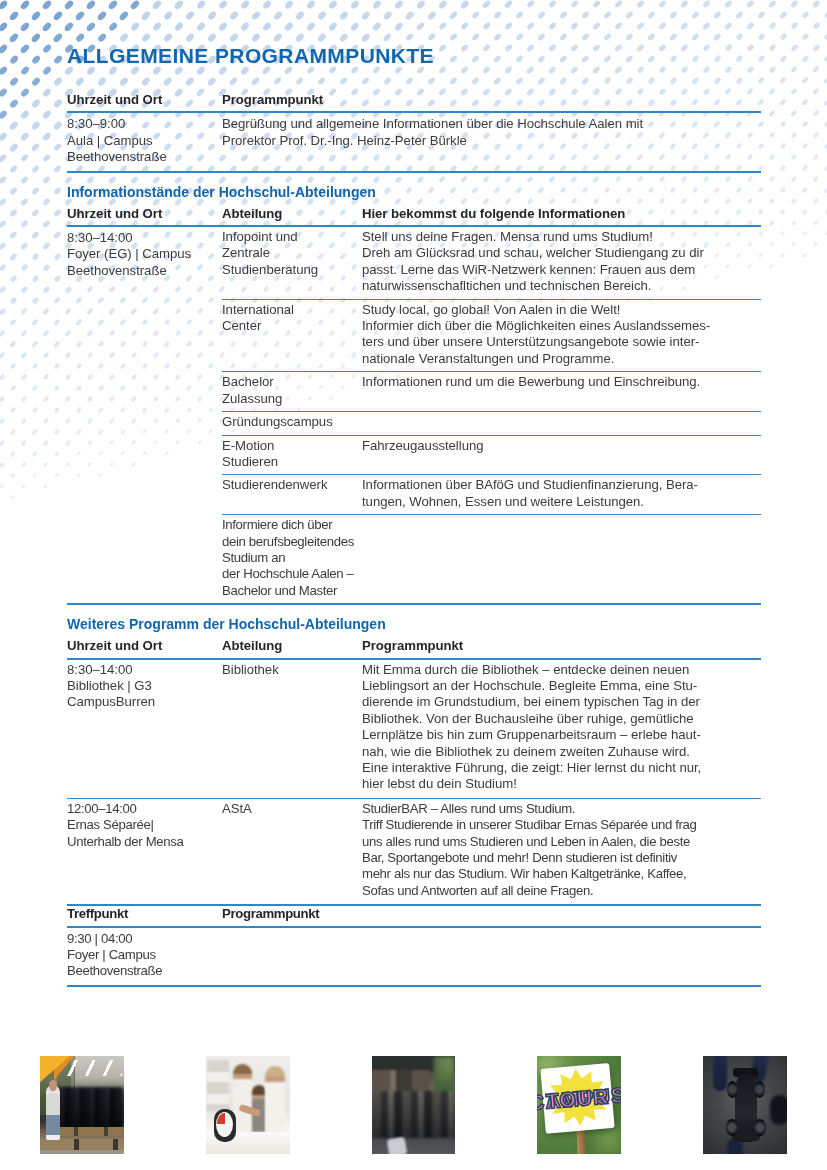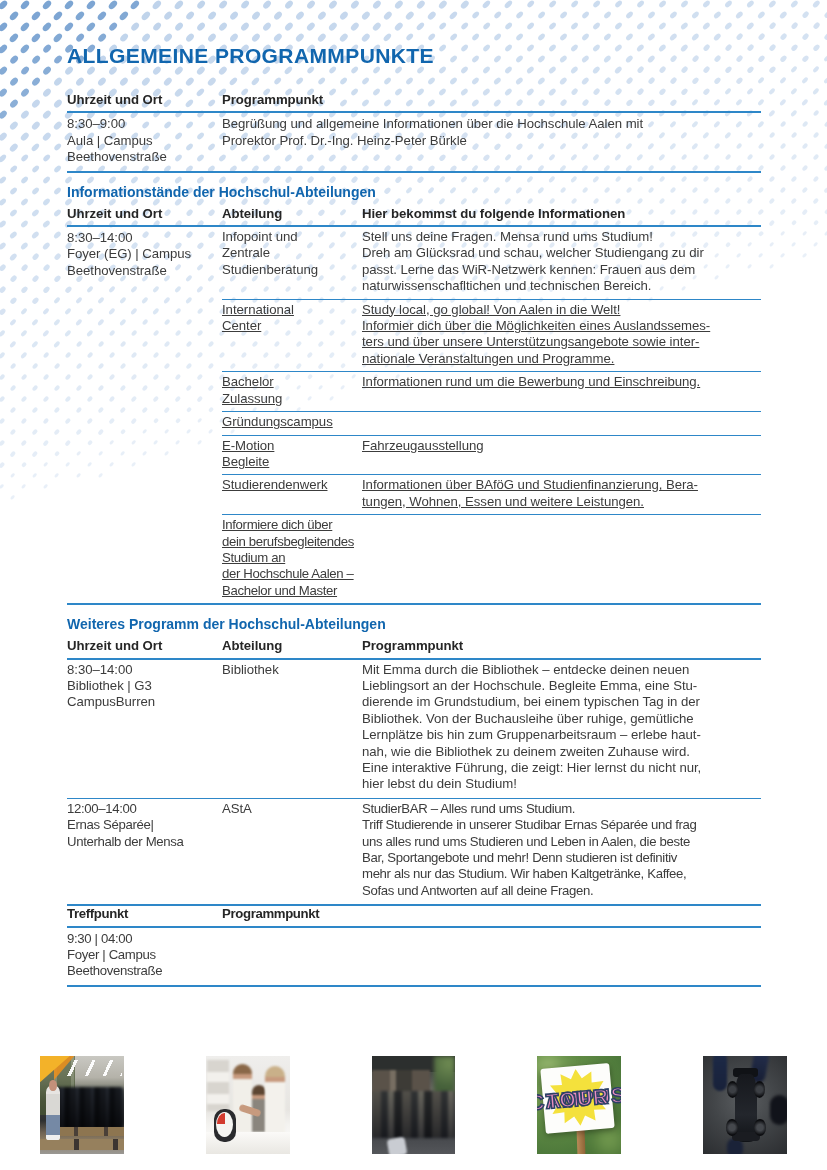--- a/index.html
+++ b/index.html
@@ -36,21 +36,21 @@
   .t-head{display:grid;font-weight:bold;color:var(--head);padding-bottom:3px;border-bottom:2px solid var(--rule);}
   .cols-2{grid-template-columns:155px 1fr;}
   .cols-3{grid-template-columns:155px 140px 1fr;}
   .t1{margin-top:24px;}
   .t-body{border-bottom:2px solid var(--rule);}
   .row2{display:grid;grid-template-columns:155px 1fr;padding:3px 0 5px;}
   .t2-body{display:grid;grid-template-columns:155px 1fr;border-bottom:2px solid var(--rule);}
   .t2-time{padding-top:3px;}
   .t2-rows{display:block;}
   .t2-rows .row{display:grid;grid-template-columns:140px 1fr;padding:2px 0 4px;}
-  .t2-rows .row + .row{border-top:1.5px solid var(--rule);text-decoration:underline;}
+  .t2-rows .row + .row{border-top:1.5px solid var(--rule);}
   .t3-body{border-bottom:2px solid var(--rule);}
   .t3-row{display:grid;grid-template-columns:155px 140px 1fr;padding:2px 0 5px;}
   .t3-row + .t3-row{border-top:1.5px solid var(--rule);}
   .pre{white-space:pre-line;}
   .cell{padding-right:8px;}
   .cond{letter-spacing:-0.35px;}
 
   
   .photostrip{position:absolute;left:0;top:1040px;width:827px;height:130px;z-index:2;display:flex;gap:2px;background:#fff;}
   .photo{position:relative;flex:1 1 0;overflow:hidden;background:#888;}
@@ -1500,21 +1500,21 @@
           <div class="row">
             <div class="cell pre">Bachelor
 Zulassung</div>
             <div class="cell pre">Informationen rund um die Bewerbung und Einschreibung.</div>
           </div>
           <div class="row">
             <div class="cell pre">Gründungscampus</div>
           </div>
           <div class="row">
             <div class="cell pre">E-Motion
-Begleite</div>
+Studieren</div>
             <div class="cell pre">Fahrzeugausstellung</div>
           </div>
           <div class="row">
             <div class="cell pre">Studierendenwerk</div>
             <div class="cell pre">Informationen über BAföG und Studienfinanzierung, Bera-
 tungen, Wohnen, Essen und weitere Leistungen.</div>
           </div>
           <div class="row">
             <div class="cell pre cond">Informiere dich über dein berufsbegleitendes Studium an
 der Hochschule Aalen – Bachelor und Master</div>

